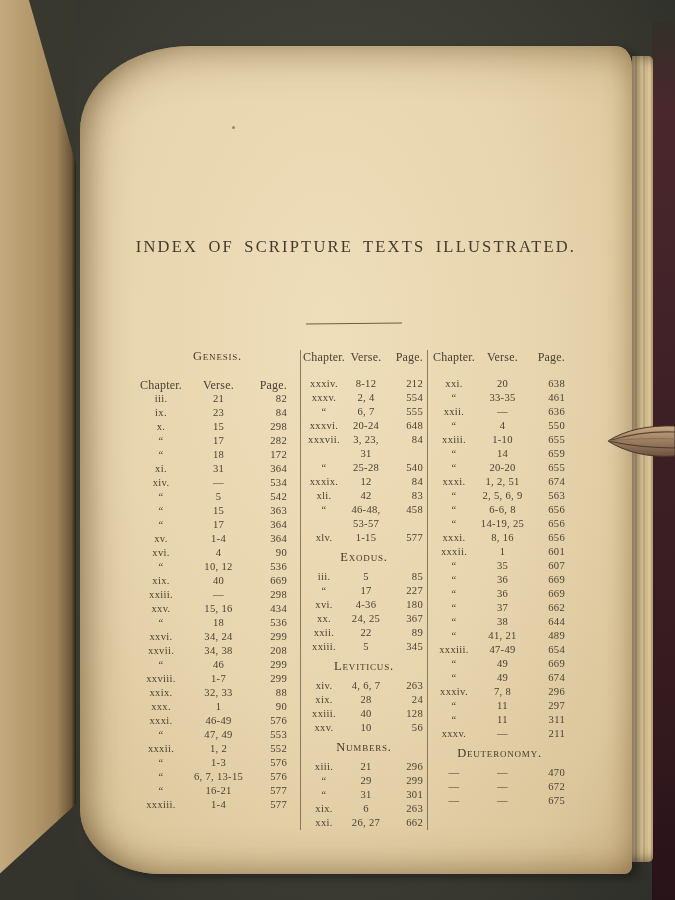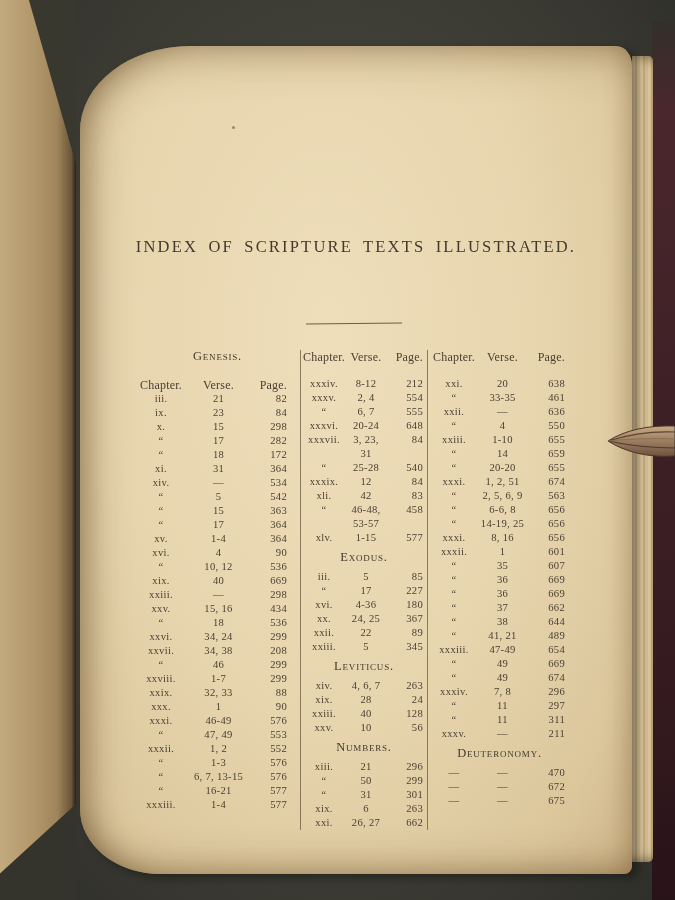--- a/index.html
+++ b/index.html
@@ -371,21 +371,21 @@
           <span class="cell c2">56</span>
         </div>
         <div class="book-heading">Numbers.</div>
         <div class="index-row">
           <span class="cell c0">xiii.</span>
           <span class="cell c1">21</span>
           <span class="cell c2">296</span>
         </div>
         <div class="index-row">
           <span class="cell c0">“</span>
-          <span class="cell c1">50</span>
+          <span class="cell c1">29</span>
           <span class="cell c2">299</span>
         </div>
         <div class="index-row">
           <span class="cell c0">“</span>
           <span class="cell c1">31</span>
           <span class="cell c2">301</span>
         </div>
         <div class="index-row">
           <span class="cell c0">xix.</span>
           <span class="cell c1">6</span>

